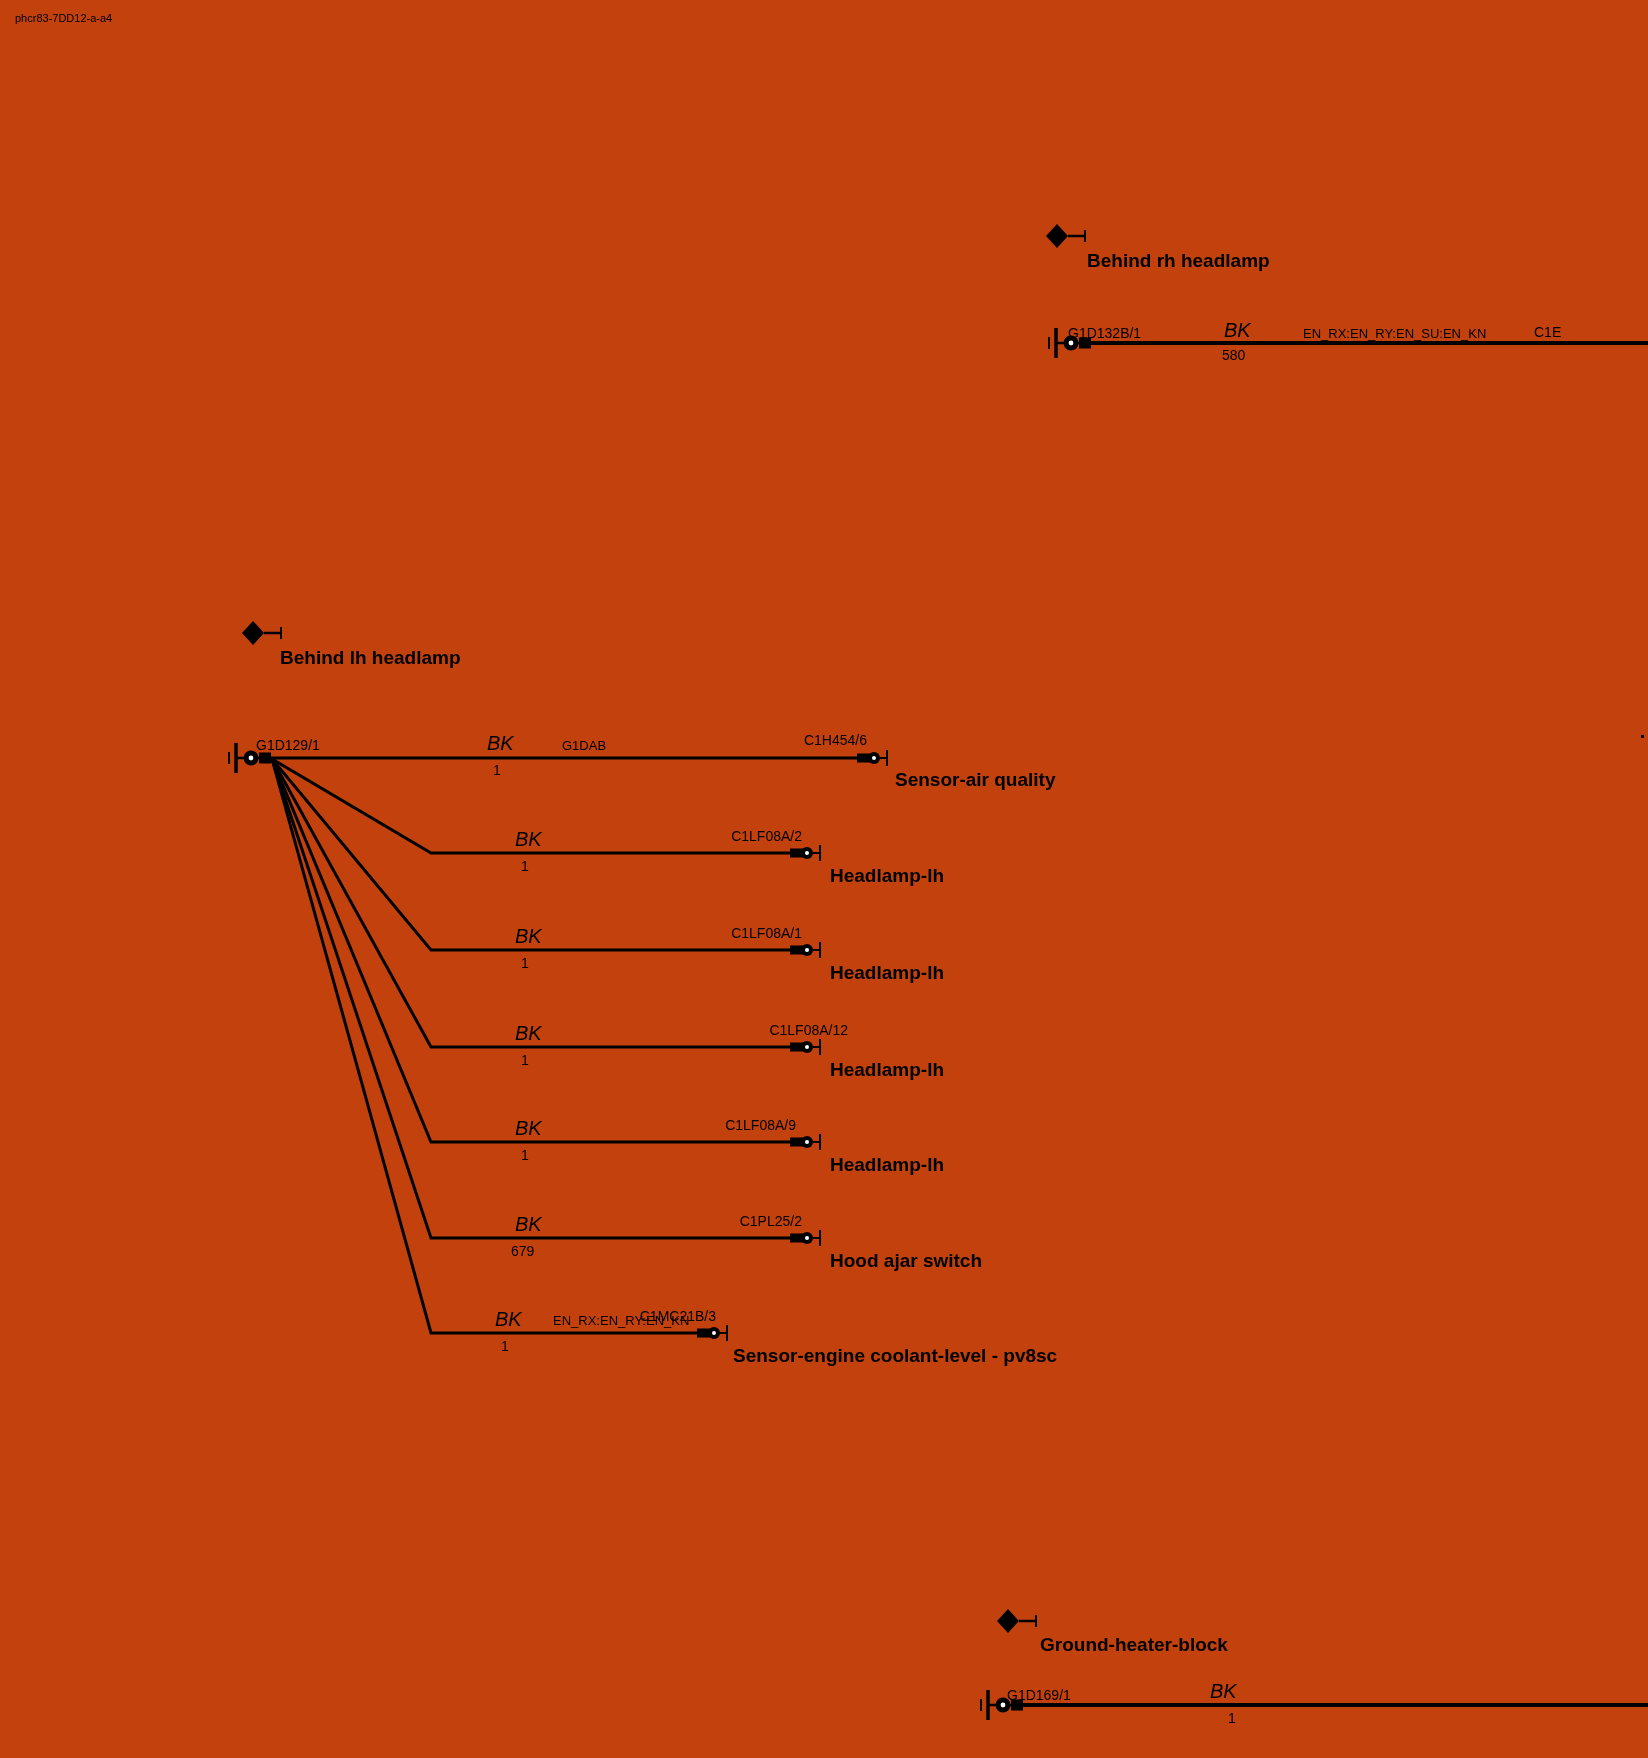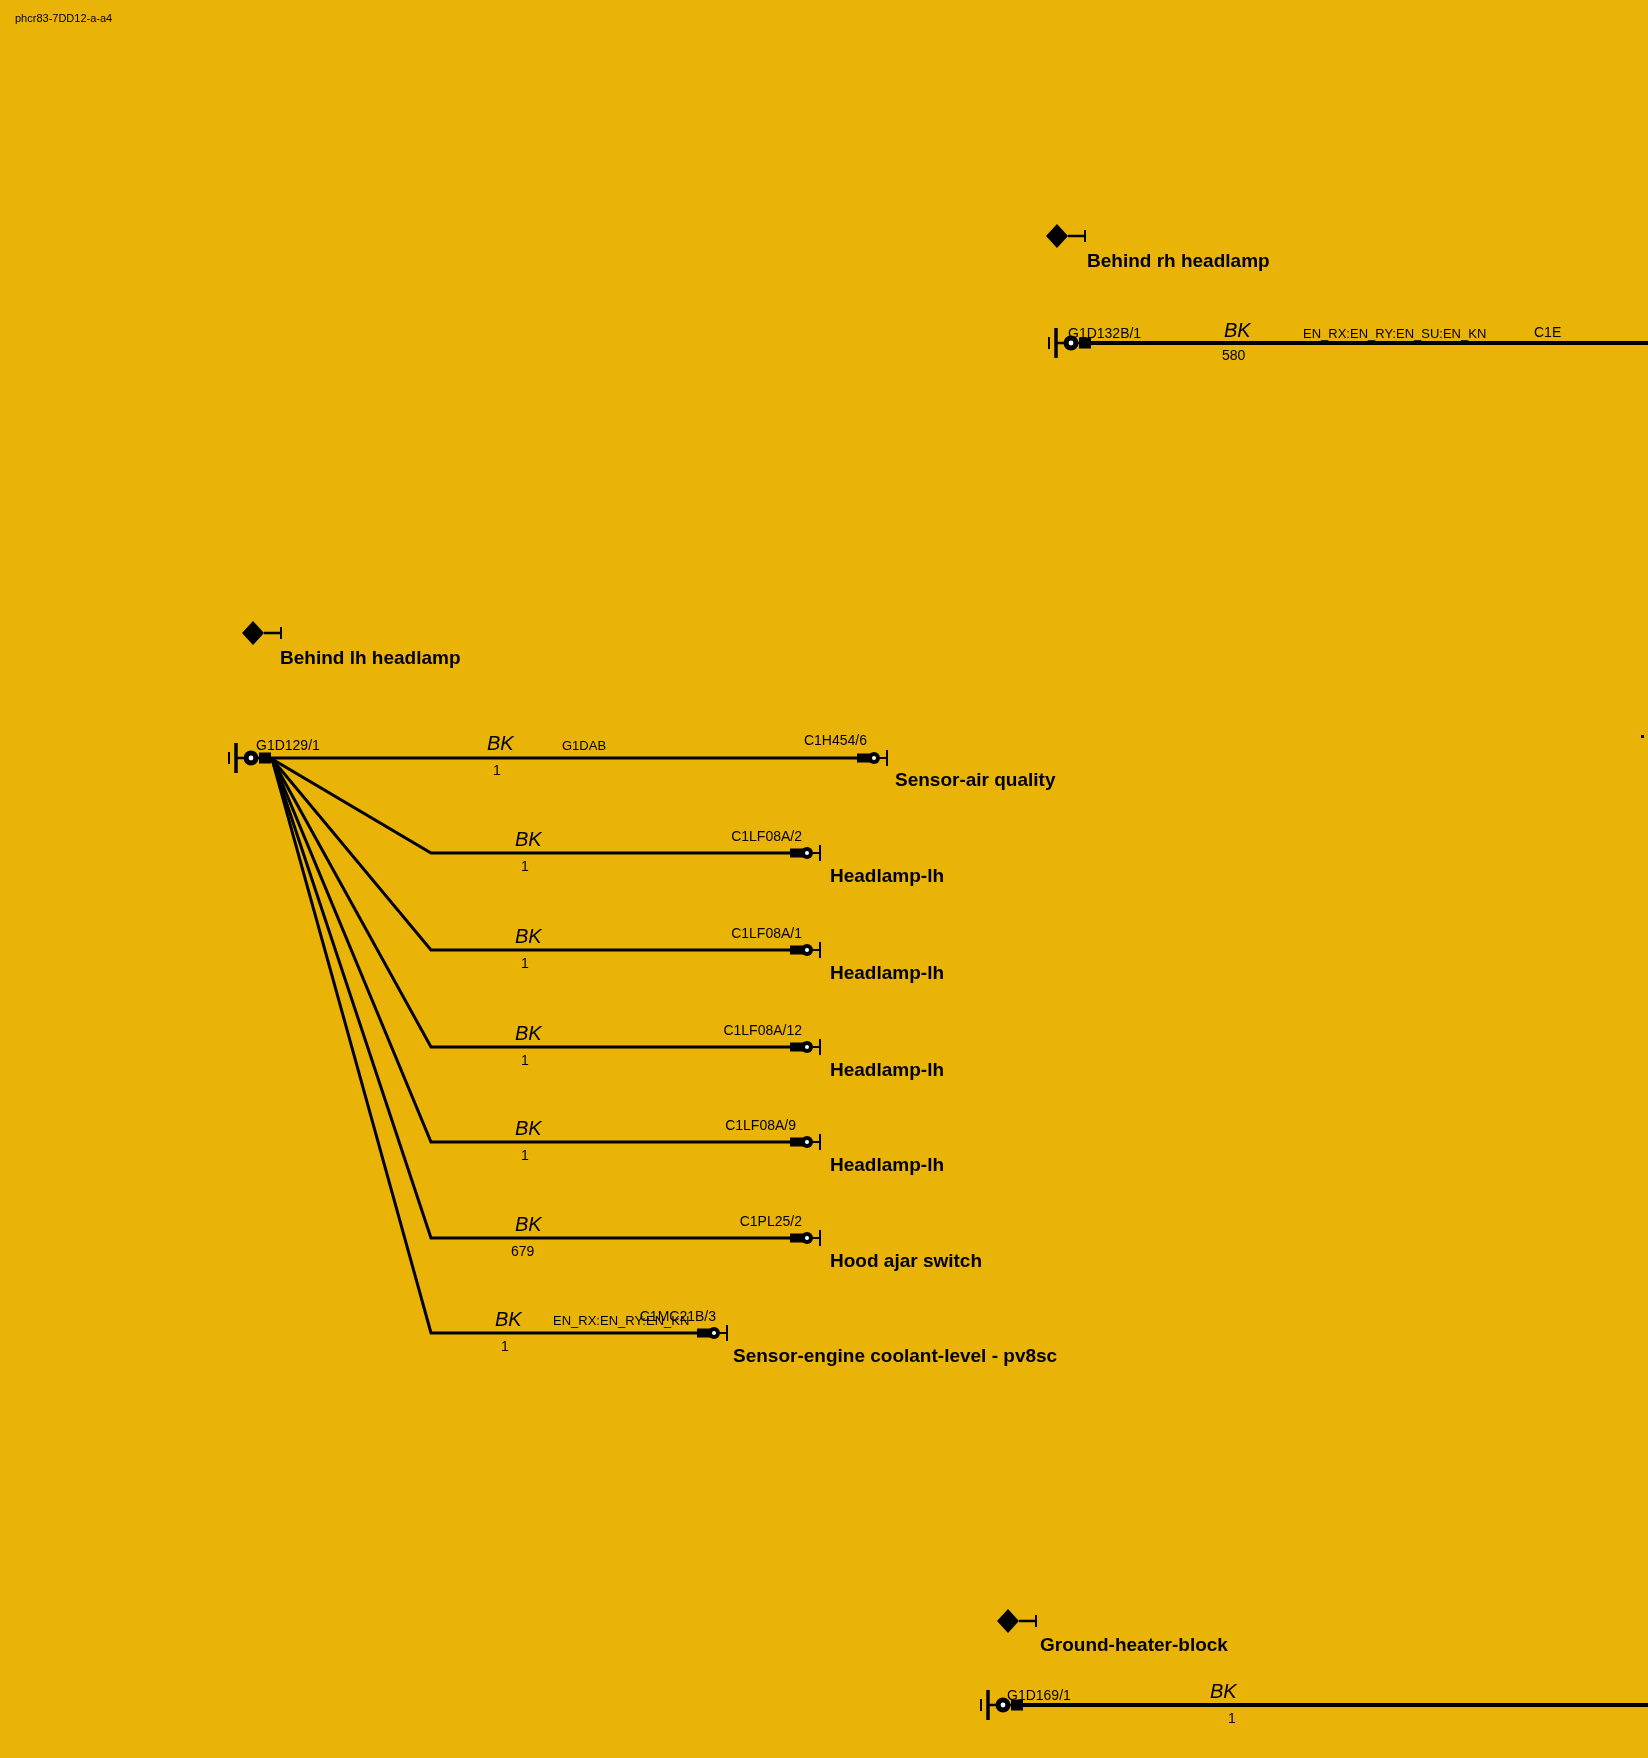--- a/index.html
+++ b/index.html
@@ -1,19 +1,19 @@
 <!DOCTYPE html>
 <html><head>
 <meta charset="utf-8">
 <style>
   html,body{margin:0;padding:0;background:#ffffff;}
   .page{
     position:relative;
     width:1648px;height:1758px;
-    background:#eab308;
+    background:#c2410c;
     font-family:"Liberation Sans", sans-serif;
     color:#000;
     overflow:hidden;
   }
   .layer{position:absolute;left:0;top:0;}
   .lbl{position:absolute;white-space:nowrap;color:#000;line-height:1.15;}
   .s11{font-size:11px;}
   .s13{font-size:13px;}
   .s14{font-size:14px;}
   .s20{font-size:20px;font-style:italic;}
@@ -163,21 +163,21 @@
   <div class="lbl s14 ra" style="left:802px;top:828px;">C1LF08A/2</div>
   <div class="lbl b19" style="left:830px;top:841px;">Headlamp-lh</div>
 
   <div class="lbl s20" style="left:515px;top:925px;">BK</div>
   <div class="lbl s14" style="left:521px;top:955px;">1</div>
   <div class="lbl s14 ra" style="left:802px;top:925px;">C1LF08A/1</div>
   <div class="lbl b19" style="left:830px;top:938px;">Headlamp-lh</div>
 
   <div class="lbl s20" style="left:515px;top:1022px;">BK</div>
   <div class="lbl s14" style="left:521px;top:1052px;">1</div>
-  <div class="lbl s14 ra" style="left:802px;top:1022px;">C1LF08A/12</div>
+  <div class="lbl s14 ra" style="left:848px;top:1022px;">C1LF08A/12</div>
   <div class="lbl b19" style="left:830px;top:1035px;">Headlamp-lh</div>
 
   <div class="lbl s20" style="left:515px;top:1117px;">BK</div>
   <div class="lbl s14" style="left:521px;top:1147px;">1</div>
   <div class="lbl s14 ra" style="left:796px;top:1117px;">C1LF08A/9</div>
   <div class="lbl b19" style="left:830px;top:1130px;">Headlamp-lh</div>
 
   <div class="lbl s20" style="left:515px;top:1213px;">BK</div>
   <div class="lbl s14" style="left:511px;top:1243px;">679</div>
   <div class="lbl s14 ra" style="left:802px;top:1213px;">C1PL25/2</div>

